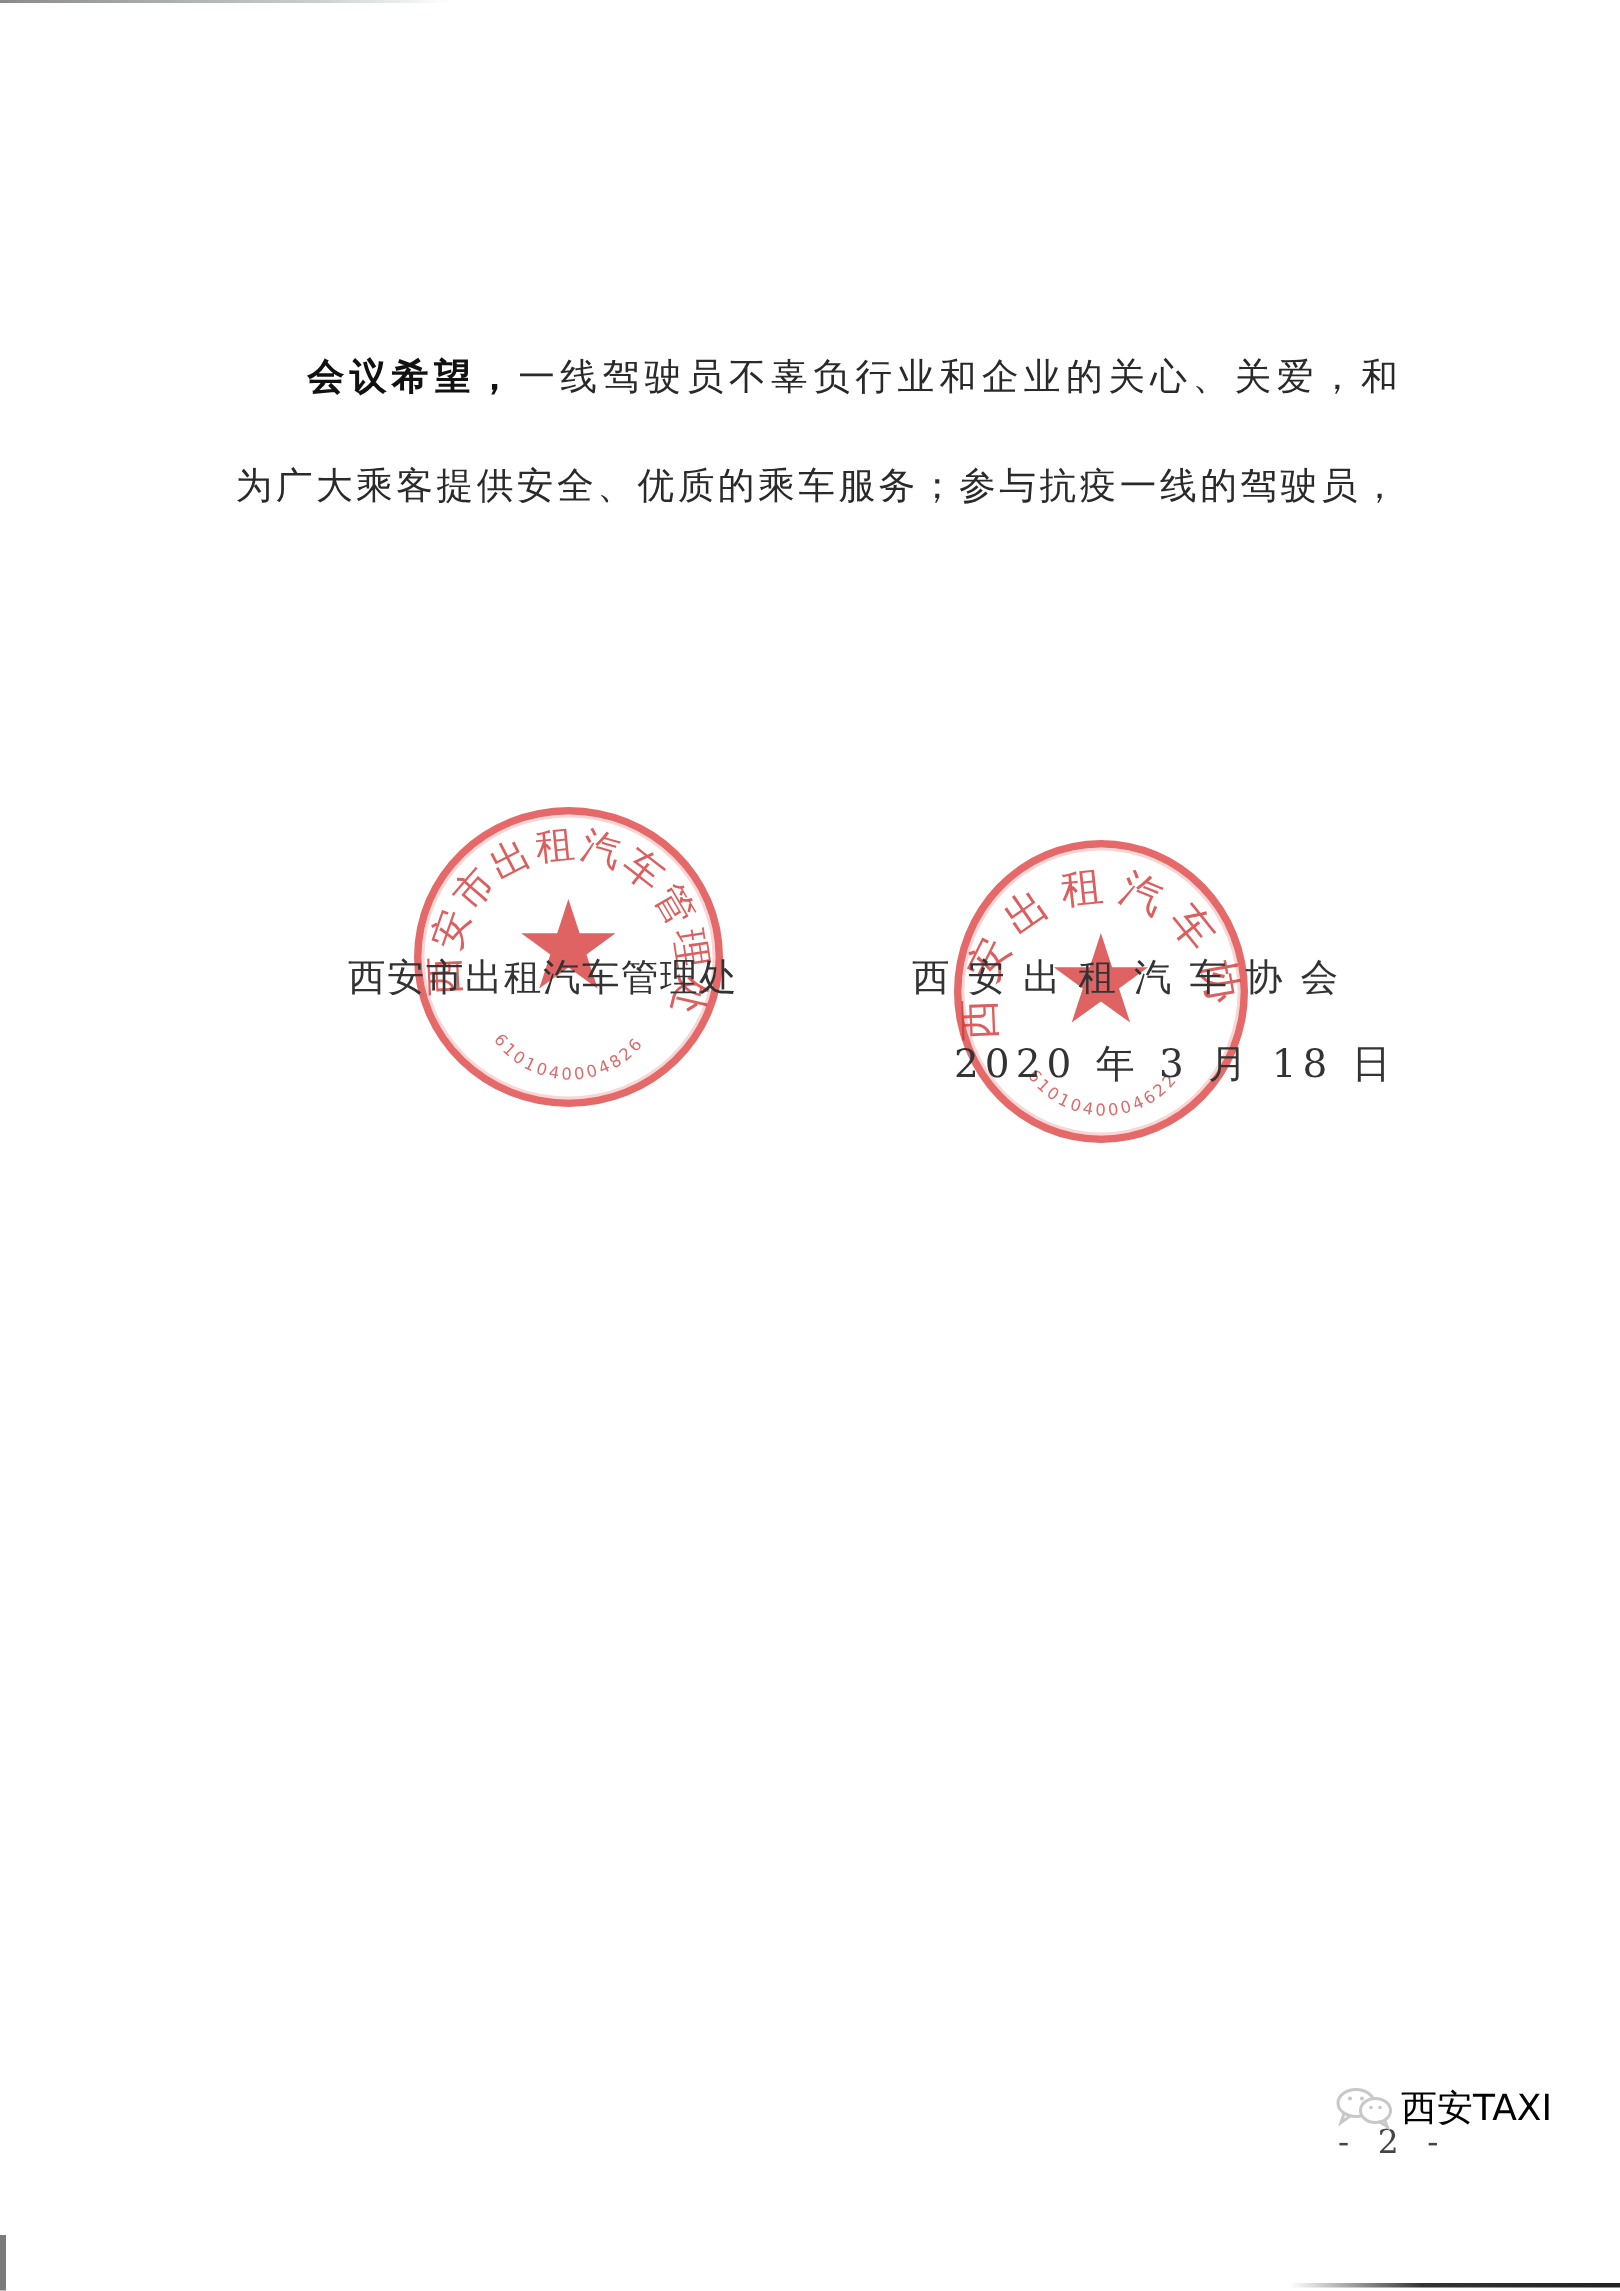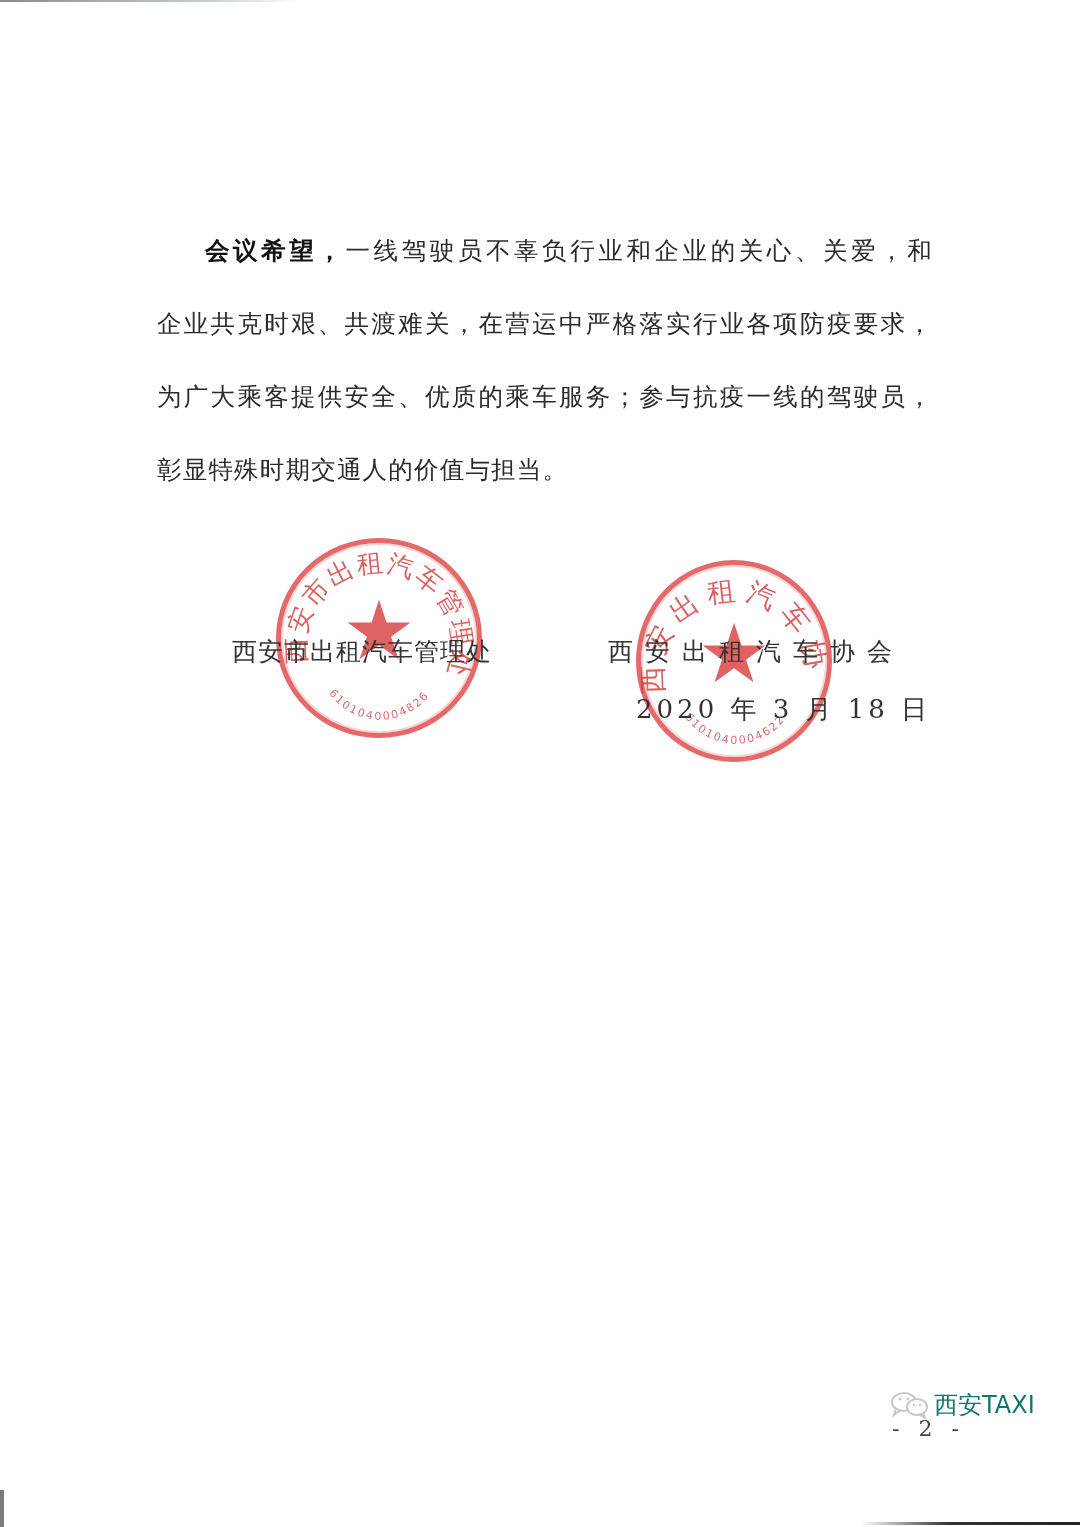--- a/index.html
+++ b/index.html
@@ -50,38 +50,36 @@
   }
   .sig-1 { left: 232px; top: 635px; letter-spacing: 1px; }
   .sig-2 { left: 608px; top: 635px; letter-spacing: 12px; }
   .date { position: absolute; left: 636px; top: 692px; font-size: 26px; letter-spacing: 4px; color: #333; }
   .page-num {
     position: absolute; left: 892px; top: 1416px; font-size: 22px; color: #444;
     letter-spacing: 6px;
   }
   .watermark {
     position: absolute; left: 890px; top: 1389px; display: flex; align-items: center; gap: 4px;
-    color: #0f766e; font-family: "DejaVu Sans", sans-serif; font-size: 24px;
+    color: #000000; font-family: "DejaVu Sans", sans-serif; font-size: 24px;
   }
   .watermark svg { display: block; }
 </style>
 </head>
 <body>
 
 <div class="scan-top"></div>
 <div class="scan-left"></div>
 <div class="scan-bottom"></div>
 
 <div class="body-text">
   <p style="text-indent:48px;">
     <span class="lead">会议希望，</span><span>一线驾驶员不辜负行业和企业的关心、关爱，和</span>
   </p>
-  <p>企业共克时艰、共渡难关，在营运中严格落实行业各项防疫要求，</p>
   <p>为广大乘客提供安全、优质的乘车服务；参与抗疫一线的驾驶员，</p>
-  <p class="last">彰显特殊时期交通人的价值与担当。</p>
 </div>
 
 <div class="stamp stamp-1">
   <svg class="arc" viewBox="0 0 196 190" width="196" height="190">
     <defs>
       <path id="arc1" d="M 26 120 A 74 74 0 1 1 170 120"></path>
       <path id="arc1b" d="M 48 150 A 62 62 0 0 0 150 150"></path>
     </defs>
     <text font-size="26" fill="rgba(210,55,55,0.8)" font-family="DejaVu Serif, serif" letter-spacing="2">
       <textPath href="#arc1">西安市出租汽车管理处</textPath>

